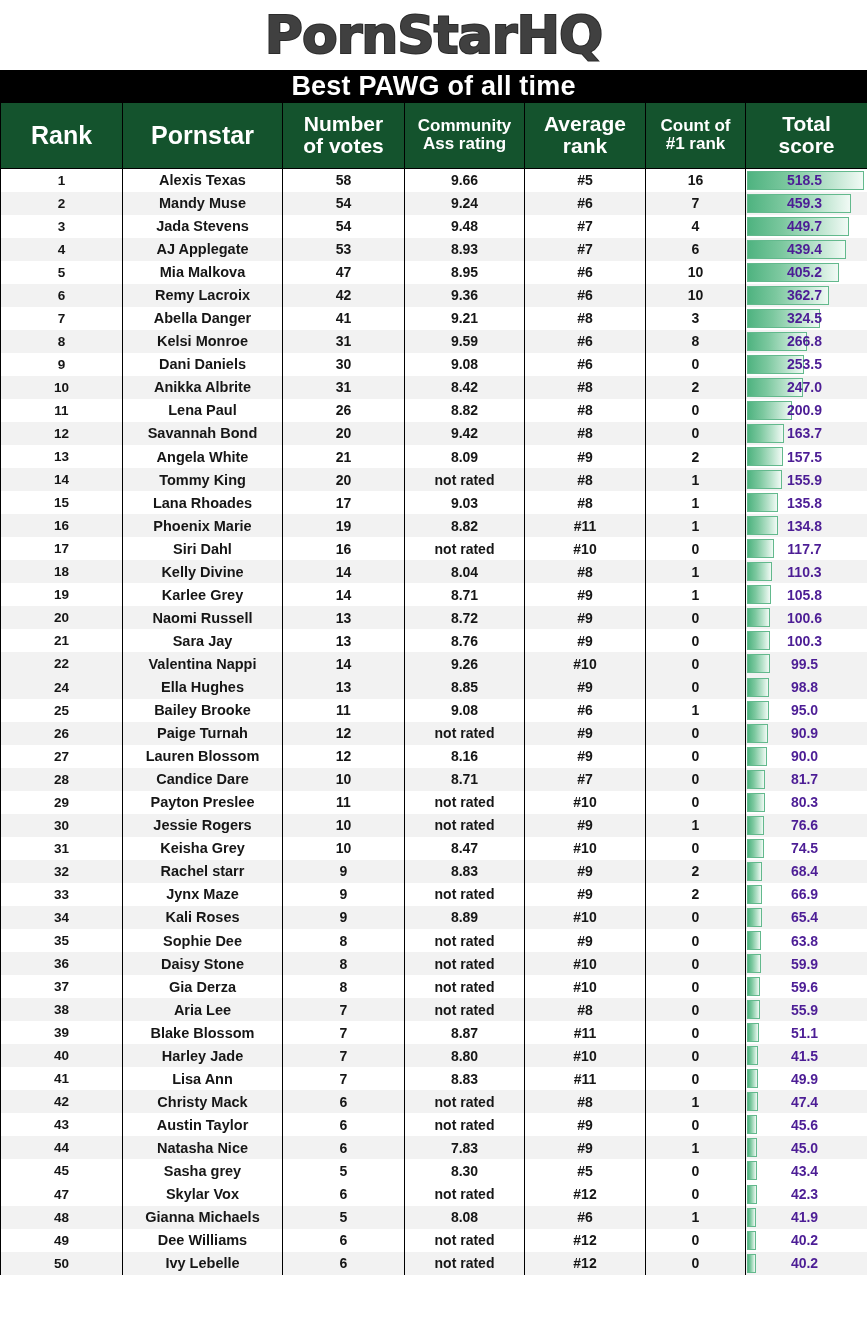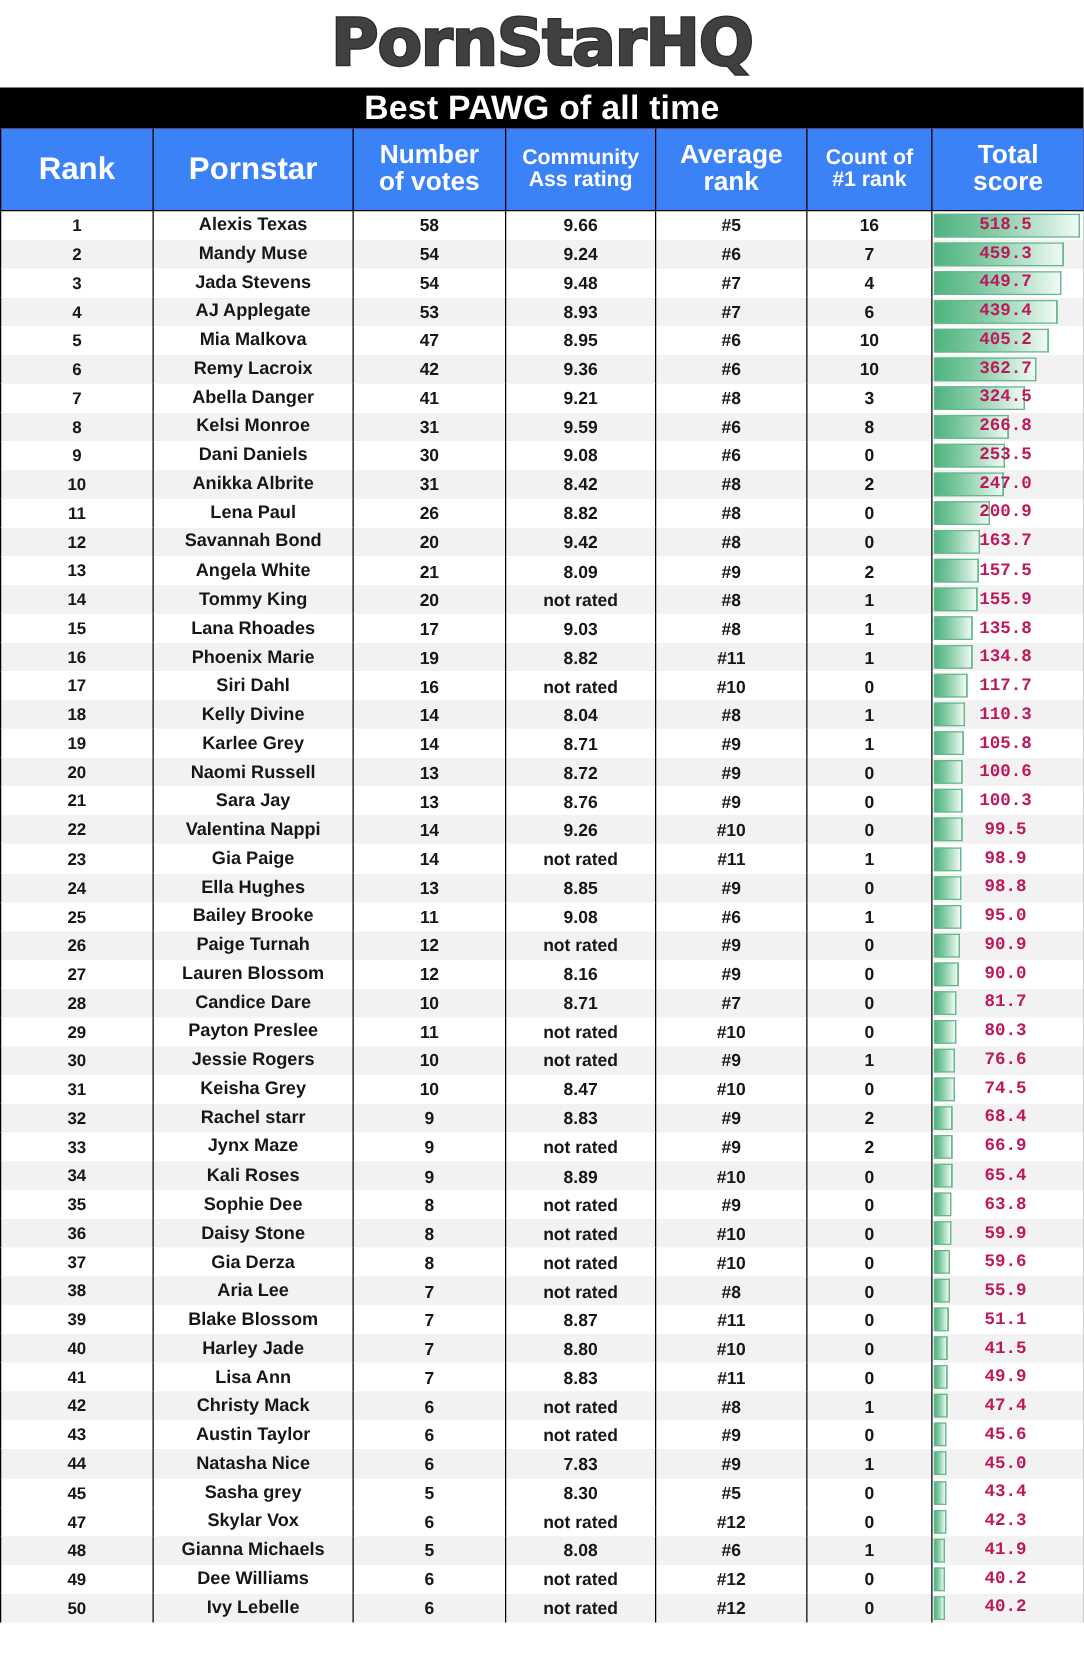--- a/index.html
+++ b/index.html
@@ -59,21 +59,21 @@
   }
   table.rank-table th,
   table.rank-table td {
     border-left: 1px solid #000000;
     border-right: 1px solid #000000;
     padding: 0;
   }
 
   thead tr.header-row { height: 65px; background: #cc00a8; }
   thead th {
-    background: #3b82f6;
+    background: #14532d;
     color: #ffffff;
     text-align: center;
     vertical-align: middle;
     font-weight: 700;
     line-height: 1.08;
     border-left: 1px solid #000000;
     border-right: 1px solid #000000;
     border-bottom: 1px solid #000000;
     padding: 2px 2px;
   }
@@ -123,23 +123,22 @@
     border: 1px solid #63b98d;
     box-sizing: border-box;
   }
   .score-label {
     position: relative;
     z-index: 2;
     width: 100%;
     text-align: center;
     font-size: 14px;
     font-weight: 700;
-    color: #be185d;
+    color: #4c1d95;
     padding-right: 4px;
-    font-family: Liberation Mono, monospace;
   }
 
   
 </style>
 </head>
 <body>
 
 <div id="app">
 
   <div class="logo-band">
@@ -492,34 +491,20 @@
           <td class="c-rating">9.26</td>
           <td class="c-avg">#10</td>
           <td class="c-cnt">0</td>
           <td class="c-score">
             <div class="score-wrap">
               <div class="score-bar" style="width: 18.6143%;"></div>
               <div class="score-label">99.5</div>
             </div>
           </td>
         </tr>
-        <tr class="odd">
-          <td class="c-rank">23</td>
-          <td class="c-name">Gia Paige</td>
-          <td class="c-votes">14</td>
-          <td class="c-rating">not rated</td>
-          <td class="c-avg">#11</td>
-          <td class="c-cnt">1</td>
-          <td class="c-score">
-            <div class="score-wrap">
-              <div class="score-bar" style="width: 18.502%;"></div>
-              <div class="score-label">98.9</div>
-            </div>
-          </td>
-        </tr>
         <tr class="even">
           <td class="c-rank">24</td>
           <td class="c-name">Ella Hughes</td>
           <td class="c-votes">13</td>
           <td class="c-rating">8.85</td>
           <td class="c-avg">#9</td>
           <td class="c-cnt">0</td>
           <td class="c-score">
             <div class="score-wrap">
               <div class="score-bar" style="width: 18.4833%;"></div>

